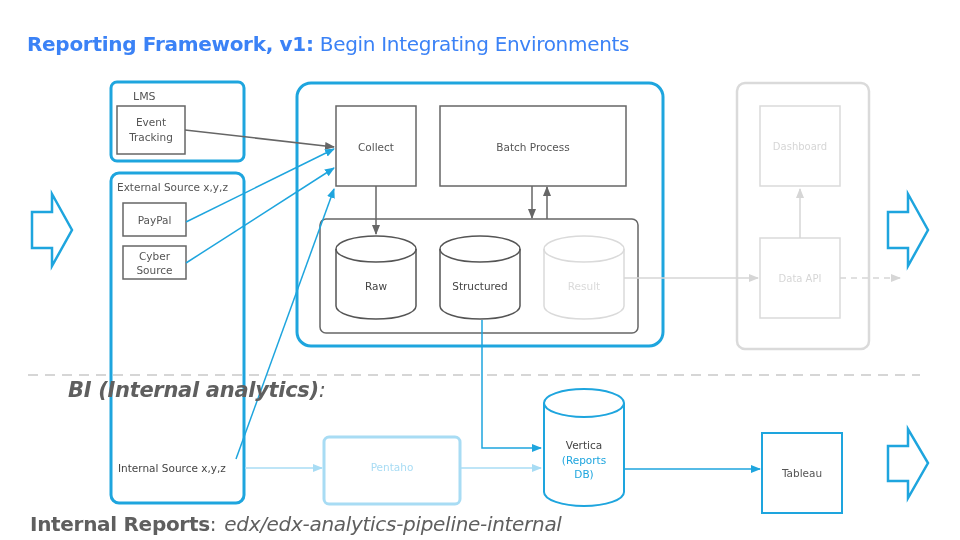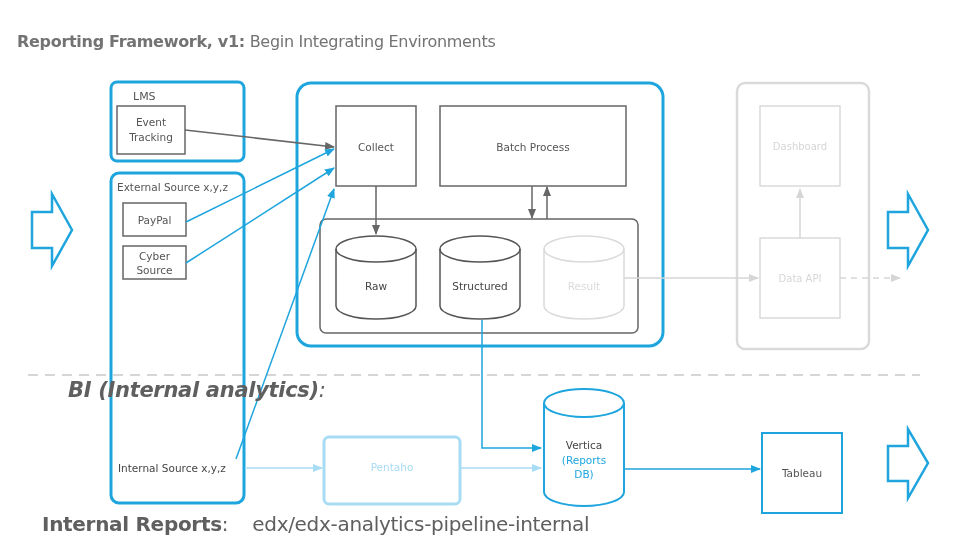--- a/index.html
+++ b/index.html
@@ -1,23 +1,23 @@
 <!DOCTYPE html>
 <html><head>
   <meta charset="utf-8">
   <style>
     html, body { margin: 0; padding: 0; background: #ffffff; }
     body { width: 960px; height: 540px; position: relative; overflow: hidden; font-family: "DejaVu Sans", sans-serif; }
-    .title { position: absolute; left: 17px; top: 32px; font-size: 16px; color: #737373; white-space: nowrap; letter-spacing: -0.3px; }
+    .title { position: absolute; left: 27px; top: 32px; font-size: 20px; color: #3b82f6; white-space: nowrap; letter-spacing: -0.3px; }
     .title .b { font-weight: bold; }
     .bi-label { position: absolute; left: 68px; top: 378px; font-size: 21px; color: #5f5f5f; font-weight: bold; white-space: nowrap; letter-spacing: -0.3px; font-style: italic; }
     .bi-label .colon { font-weight: normal; }
     .reports-label { position: absolute; left: 30px; top: 512px; font-size: 20px; color: #5f5f5f; white-space: nowrap; letter-spacing: -0.3px; }
-    .reports-label .b { font-weight: bold; margin-left: 12px; }
-    .reports-label .i { margin-left: 24px; }
+    .reports-label .b { font-weight: bold; }
+    .reports-label .i { font-style: italic; margin-left: 8px; }
     svg.diagram { position: absolute; left: 0; top: 0; }
     svg text { font-family: "DejaVu Sans", sans-serif; }
   </style>
 </head>
 <body>
 
 <div class="title"><span class="b">Reporting Framework, v1:</span><span> Begin Integrating Environments</span></div>
 
 <svg class="diagram" width="960" height="540" viewBox="0 0 960 540">
   <defs>

